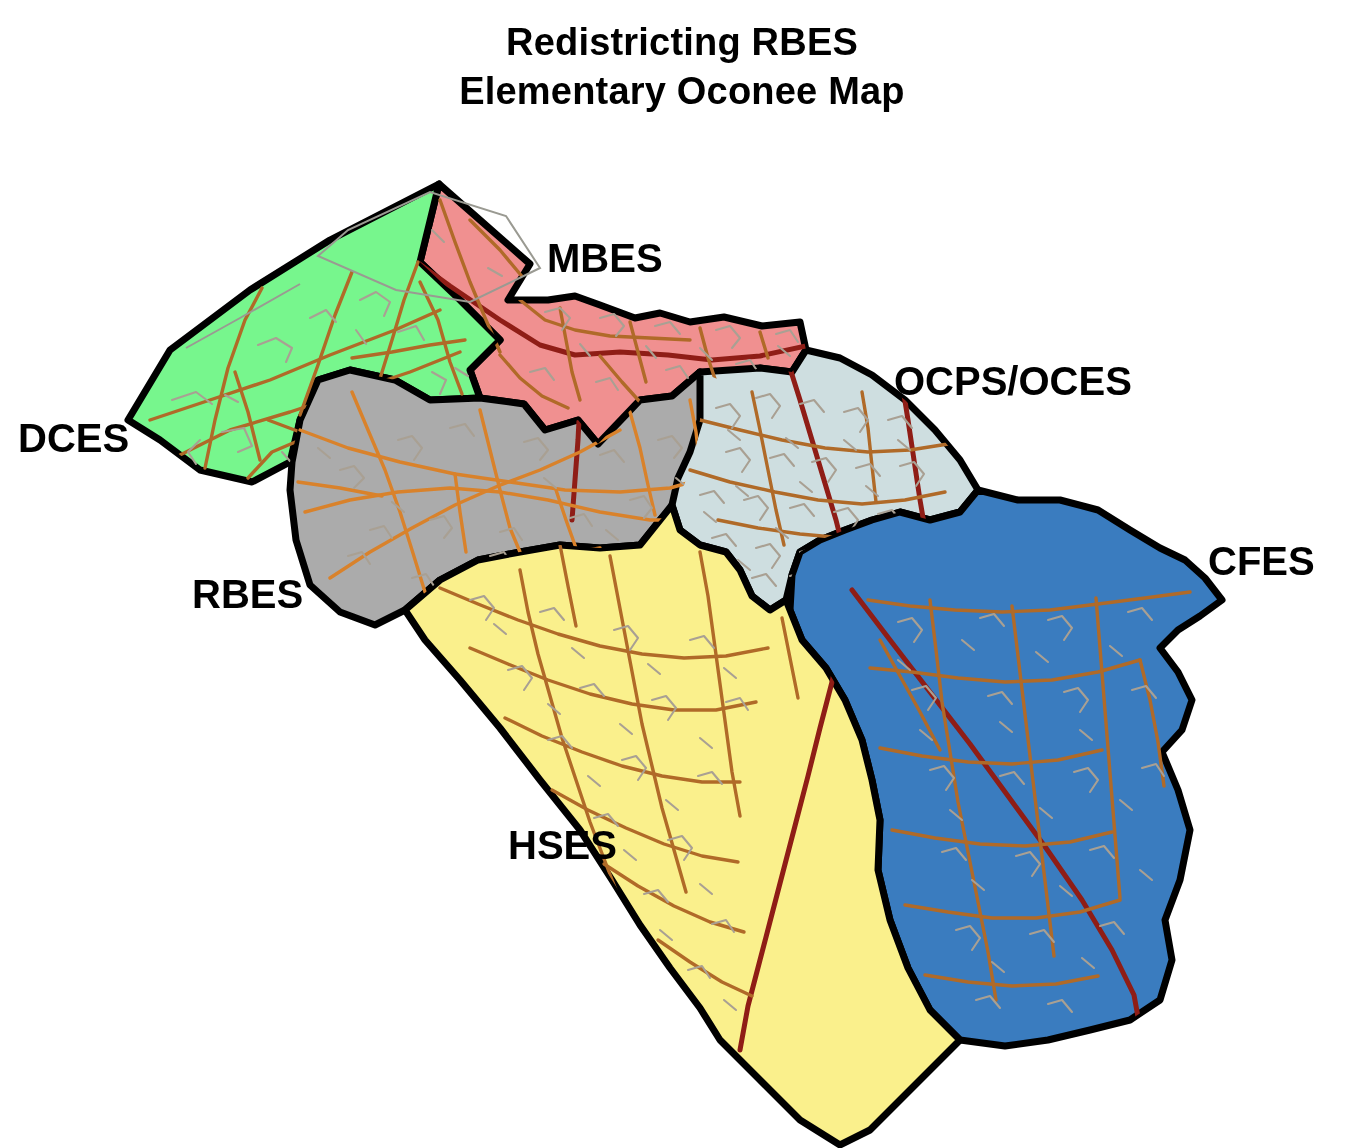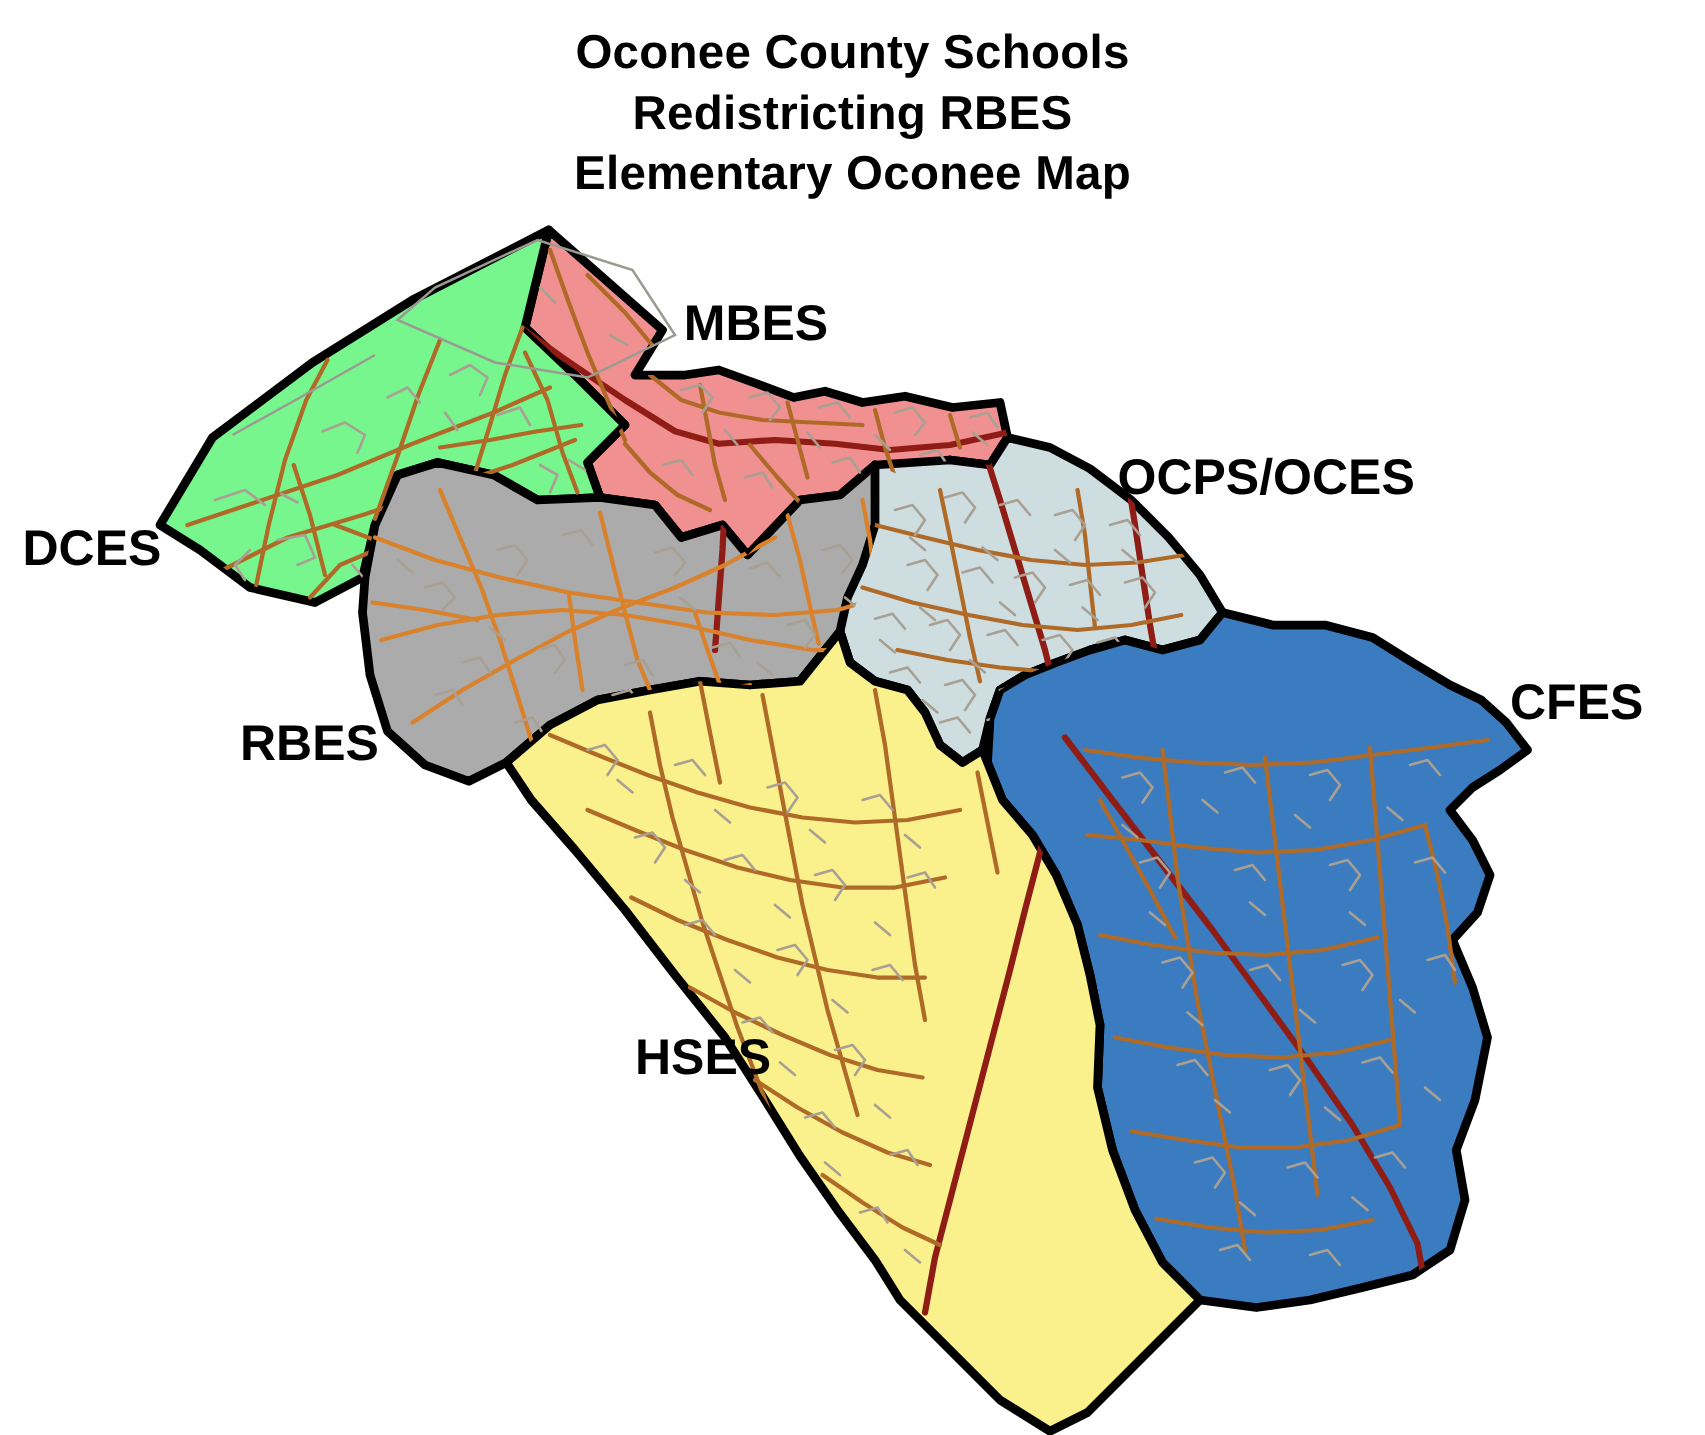--- a/index.html
+++ b/index.html
@@ -54,21 +54,20 @@
   .road-mid-o { fill: none; stroke: #D9822B; stroke-width: 3.4; stroke-linecap: round; stroke-linejoin: round; }
   .road-minor { fill: none; stroke: #A9A093; stroke-width: 2.1; stroke-linecap: round; stroke-linejoin: round; }
   .thin-outline { fill: none; stroke: #9A9A92; stroke-width: 2; }
 </style>
 </head>
 <body>
 
 <div id="page">
 
   <div id="title-block">
-    <span class="tline">Oconee County Schools</span>
     <span class="tline">Redistricting RBES</span>
     <span class="tline">Elementary Oconee Map</span>
   </div>
 
   <svg id="map-svg" viewBox="0 0 1364 1148">
 
     <defs>
 
       <clipPath id="clip-mbes">
         <path d="M439,184 L530,264 L508,300 L548,300 L575,296 L600,305 L635,318 L660,313 L690,322 L724,317 L762,326 L800,322 L806,350 L792,372 L760,368 L720,380 L700,372 L672,396 L640,400 L620,430 L598,444 L578,420 L545,430 L524,404 L480,398 L470,370 L500,340 L460,300 L420,262 Z"></path>

